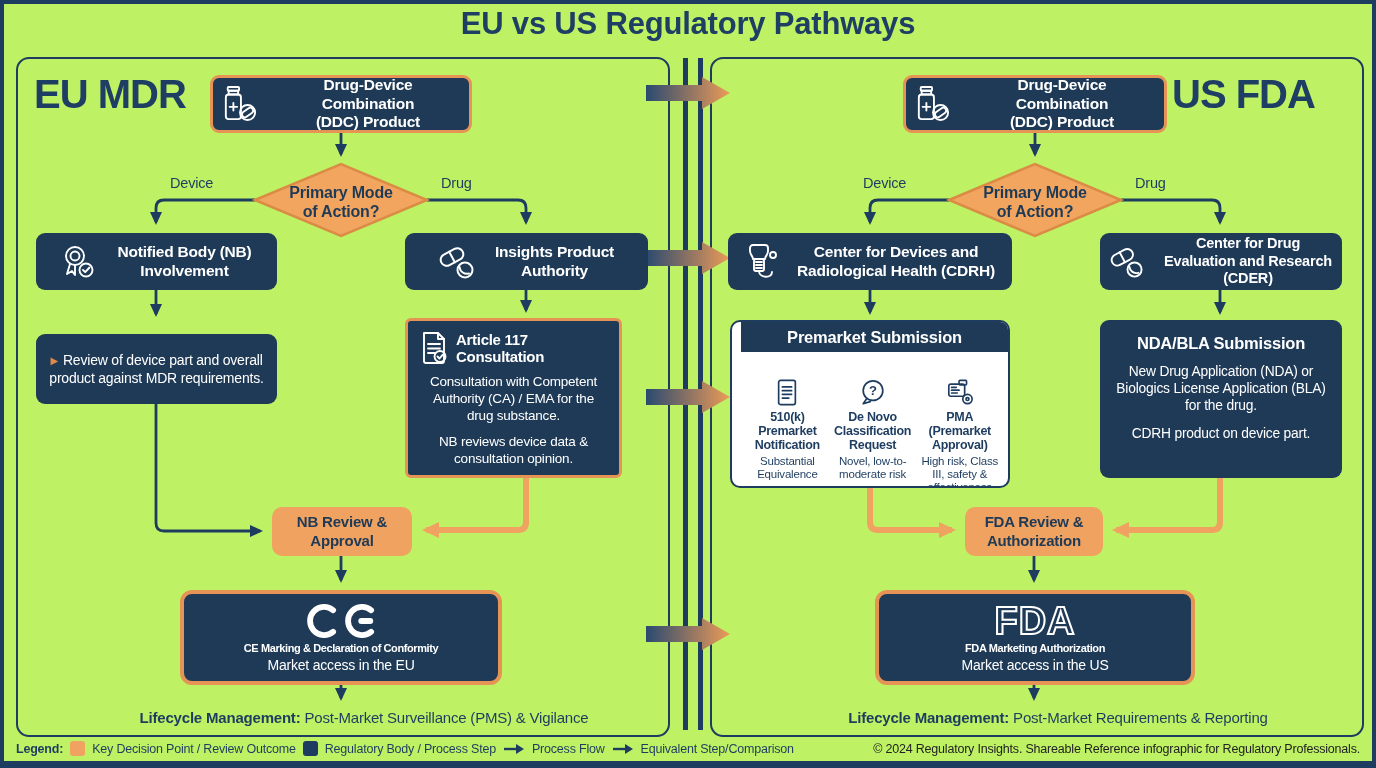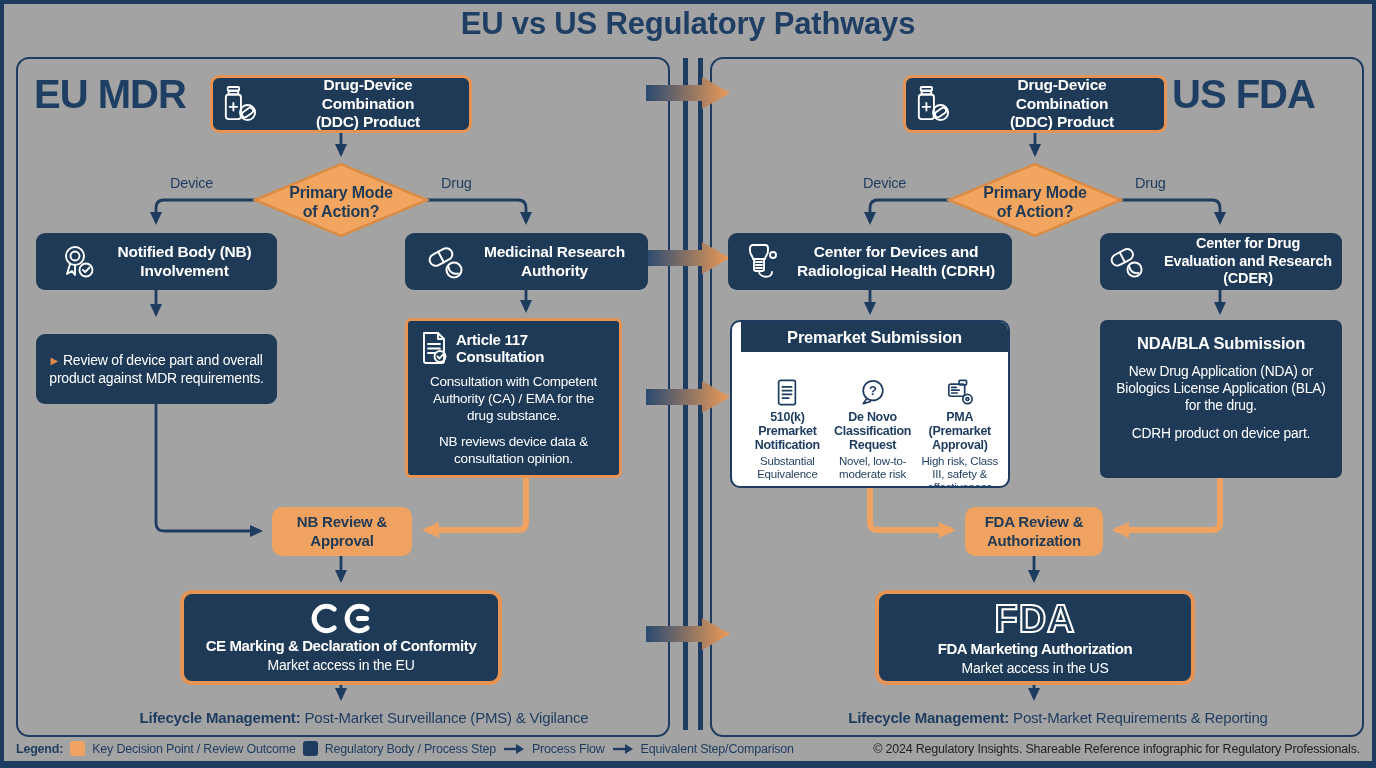--- a/index.html
+++ b/index.html
@@ -1,42 +1,42 @@
 <!DOCTYPE html>
 <html><head>
 <meta charset="utf-8">
 <style>
   html,body{margin:0;padding:0;background:#fff;}
-  .stage{position:relative;width:1376px;height:768px;background:#a3a3a3;overflow:hidden;
+  .stage{position:relative;width:1376px;height:768px;background:#bef264;overflow:hidden;
          font-family:"Liberation Sans","DejaVu Sans",sans-serif;color:#1d3c5f;letter-spacing:-0.2px;}
   .frame{position:absolute;inset:0;border:4px solid #1d3c5f;z-index:6;pointer-events:none;}
   .bottombar{position:absolute;left:0;right:0;bottom:0;height:7px;background:#1d3c5f;z-index:6;}
   .title{position:absolute;top:6px;left:0;width:100%;text-align:center;font-size:31px;font-weight:bold;color:#1f3e63;z-index:3;}
   .panel{position:absolute;border:2.5px solid #1d3c5f;border-radius:13px;background:transparent;z-index:0;}
   .panel-label{position:absolute;font-size:40px;font-weight:bold;color:#1f3e63;z-index:3;letter-spacing:-1px;}
   svg.overlay{position:absolute;top:0;left:0;z-index:1;}
   .box{position:absolute;box-sizing:border-box;background:#1e3a57;border-radius:9px;color:#fff;
        display:flex;align-items:center;justify-content:center;z-index:2;}
   .oborder{border:3px solid #e59455;}
   .oborder4{border:4px solid #e59455;border-radius:12px;}
   .iconrow{display:flex;gap:20px;padding:0 10px;}
   .blines{text-align:center;font-weight:bold;font-size:15.5px;line-height:1.22;}
   .blines.small{font-size:14.5px;}
   .dtext{position:absolute;z-index:2;text-align:center;font-weight:bold;font-size:16px;color:#1e3a57;line-height:1.2;}
   .branch{position:absolute;z-index:2;font-size:14.5px;color:#1d3c5f;width:70px;}
   .orangebox{position:absolute;z-index:2;background:#f0a260;border-radius:10px;display:flex;align-items:center;justify-content:center;
              color:#1e3a57;font-weight:bold;font-size:15px;text-align:center;line-height:1.25;}
   .bigcard{flex-direction:column;padding:8px 12px;}
-  .bigcard .card-title{font-weight:bold;font-size:15px;letter-spacing:-0.4px;margin-top:2px;}
+  .bigcard .card-title{font-weight:bold;font-size:11px;letter-spacing:-0.4px;margin-top:2px;}
   .bigcard .card-sub{font-size:14px;margin-top:3px;}
   .article{flex-direction:column;align-items:stretch;padding:10px 13px;justify-content:flex-start;}
   .art-head{display:flex;align-items:center;gap:7px;}
   .art-title{font-weight:bold;font-size:15px;letter-spacing:-0.3px;}
   .art-p{font-size:13.5px;text-align:center;line-height:1.25;margin-top:9px;}
-  .ndacard{flex-direction:column;padding:10px 12px;justify-content:flex-start;border-radius:7px;}
+  .ndacard{flex-direction:column;padding:10px 12px;justify-content:flex-start;}
   .nda-title{font-weight:bold;font-size:16.5px;margin-top:4px;}
   .nda-p{font-size:13.8px;text-align:center;line-height:1.25;margin-top:10px;}
   .reviewbox{flex-direction:column;padding:8px 8px;}
   .review-text{font-size:14px;text-align:center;line-height:1.3;}
   .tri-bullet::before{content:"▶";color:#e08a4a;font-size:10px;margin-right:5px;vertical-align:1px;}
   .pmbox{position:absolute;box-sizing:border-box;background:#fff;border:2.5px solid #1d3c5f;border-radius:10px;z-index:2;overflow:hidden;padding-left:9px;}
   .pm-head{background:#1e3a57;color:#fff;font-weight:bold;font-size:16.5px;text-align:center;height:30px;line-height:30px;}
   .pm-body{display:flex;justify-content:space-between;padding:26px 7px 4px 7px;}
   .pm-col{display:flex;flex-direction:column;align-items:center;text-align:center;}
   .pm-title{font-weight:bold;font-size:12.5px;line-height:1.12;color:#1d3c5f;margin-top:3px;letter-spacing:-0.3px;}
@@ -168,21 +168,21 @@
   <div class="box iconrow" style="left:405px;top:233px;width:243px;height:57px;">
     <svg class="ic" width="36" height="34" viewBox="0 0 36 34" stroke="#fff" stroke-width="2" fill="none" stroke-linecap="round" stroke-linejoin="round">
       <g transform="rotate(-28 13 12)">
           <rect x="1" y="6" width="24" height="12" rx="6"></rect>
           <line x1="13" y1="6" x2="13" y2="18"></line>
         </g>
       <circle cx="26" cy="25" r="7.5"></circle>
         <path d="M20.5 22 a7.5 7.5 0 0 0 9.5 6.5"></path>
     </svg>
     <div class="blines">
-      <div>Medicinal Research</div>
+      <div>Insights Product</div>
       <div>Authority</div>
     </div>
   </div>
 
   <div class="box reviewbox" style="left:36px;top:322px;width:241px;height:70px;margin-top:12px;">
     <div class="review-text"><span class="tri-bullet"></span><span>Review of device part and overall product against MDR requirements.</span></div>
   </div>
 
   <div class="box oborder article" style="left:405px;top:318px;width:217px;height:160px;border-radius:6px;">
     <div class="art-head">

